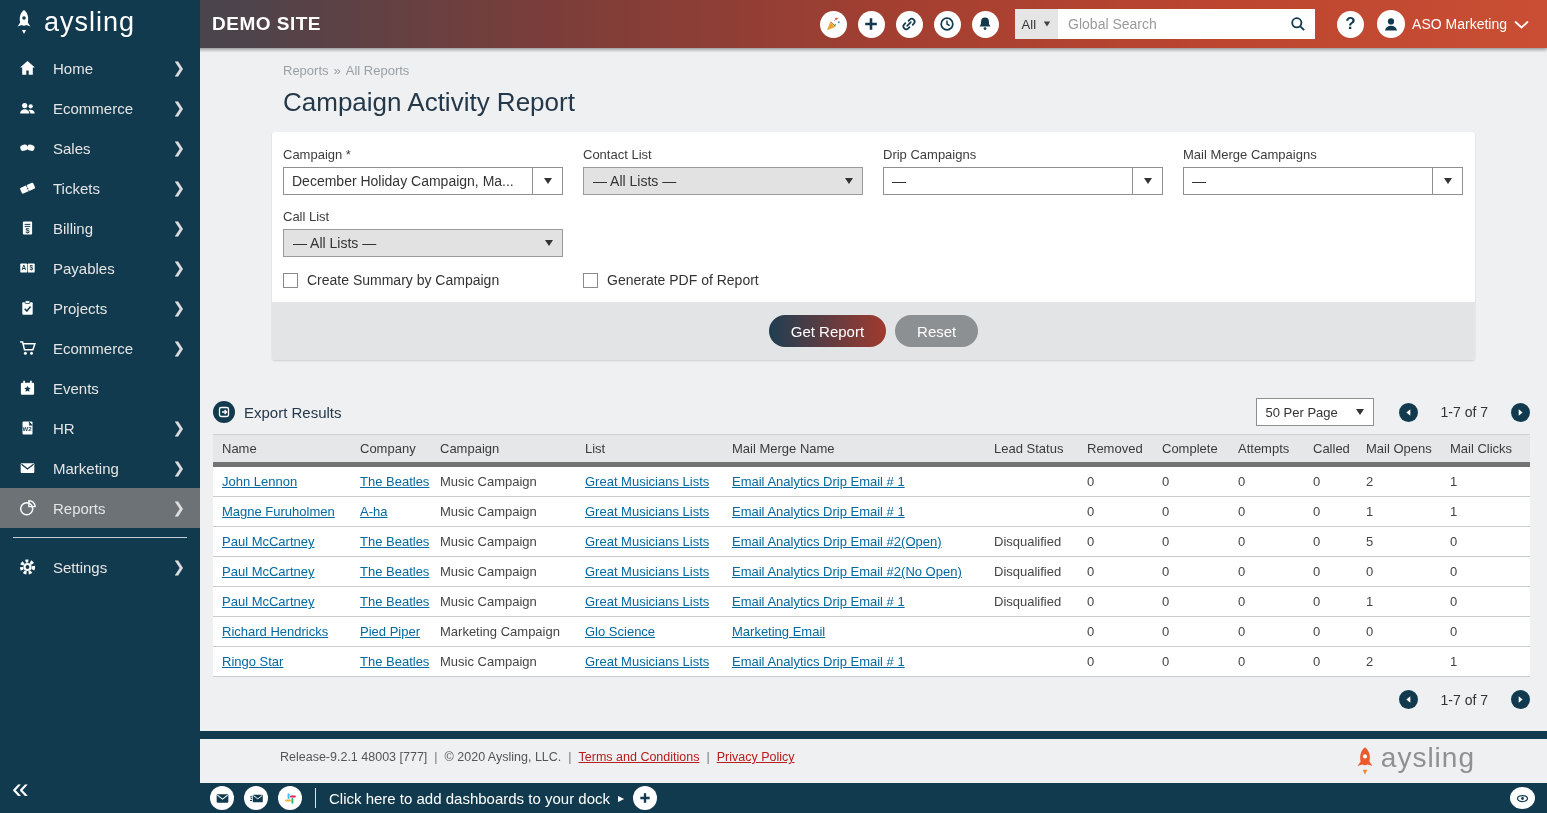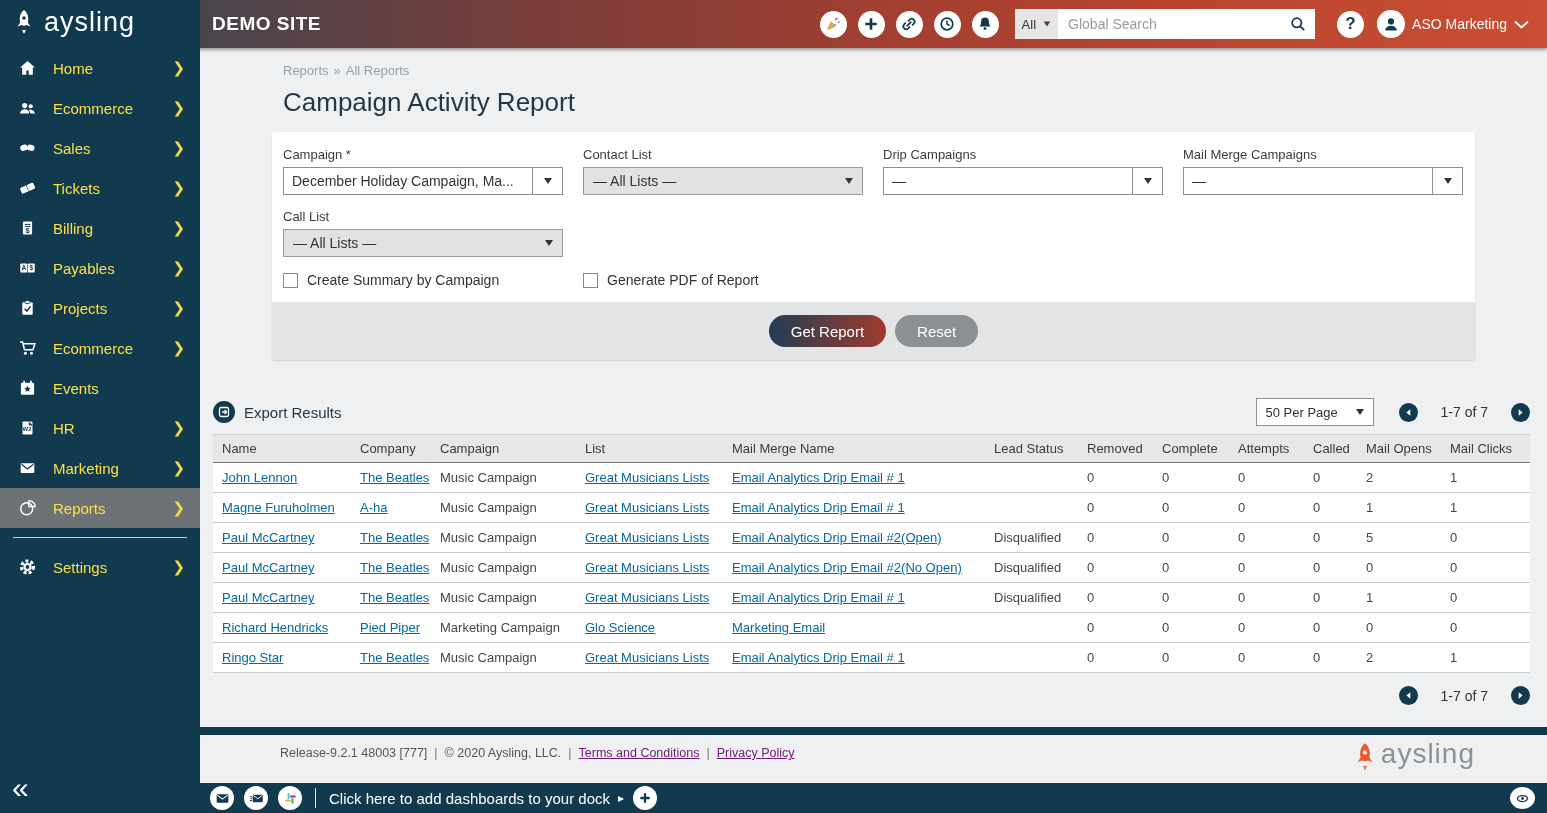--- a/index.html
+++ b/index.html
@@ -23,21 +23,21 @@
   .search-input::placeholder { color:#9a9a9a; }
   .search-btn { width:34px; height:30px; background:#fff; display:flex; align-items:center; justify-content:center; cursor:pointer; }
   .help { margin-left:22px; }
   .q-mark { color:#113a4e; font-size:17px; font-weight:bold; }
   .avatar { width:28px; height:28px; border-radius:50%; background:#fff; display:flex; align-items:center; justify-content:center; margin-left:13px; flex:none; cursor:pointer; overflow:hidden; }
   .user-name { color:#fff; font-size:14px; margin-left:7px; white-space:nowrap; }
   .user-chev { margin-left:6px; display:flex; }
 
   
   .sidebar { position:absolute; top:48px; left:0; width:200px; bottom:0; background:#113a4e; z-index:6; }
-  .side-item { display:flex; align-items:center; height:40px; padding:0 15px 0 16px; color:#fde047; cursor:pointer; }
+  .side-item { display:flex; align-items:center; height:40px; padding:0 15px 0 16px; color:#e5e5e5; cursor:pointer; }
   .side-item.active { background:#6d7276; }
   .sicon { width:22px; display:flex; justify-content:center; margin-right:15px; flex:none; }
   .slabel { font-size:15px; flex:1; }
   .schev { font-size:15px; opacity:.95; }
   .side-divider { height:1px; background:rgba(255,255,255,.75); margin:9px 13px; }
   .collapse-btn { position:absolute; bottom:10px; left:12px; color:#fff; font-size:30px; line-height:1; cursor:pointer; font-weight:400; }
 
   
   .main { position:absolute; left:200px; top:48px; right:0; bottom:30px; background:#eef0f1; overflow:hidden; }
   .top-wrap { padding:0 72px; }
@@ -70,29 +70,29 @@
   .export { display:flex; align-items:center; gap:9px; font-size:15px; color:#24384a; cursor:pointer; }
   .export-circle { width:22px; height:22px; border-radius:50%; background:#113a4e; display:flex; align-items:center; justify-content:center; }
   .rb-right { margin-left:auto; display:flex; align-items:center; }
   .perpage { width:118px; height:28px; border:1px solid #8f8f8f; background:#fff; display:flex; align-items:center; justify-content:space-between; padding:0 9px; font-size:13px; color:#333; cursor:pointer; }
   .pg-circle { width:19px; height:19px; border-radius:50%; background:#113a4e; display:flex; align-items:center; justify-content:center; cursor:pointer; flex:none; }
   .pg-prev { margin-left:25px; }
   .pg-range { font-size:14px; color:#333; margin:0 23px; white-space:nowrap; }
 
   .table-wrap { margin:0 17px 0 13px; }
   table { width:100%; border-collapse:collapse; table-layout:fixed; font-size:13px; color:#454545; background:#fff; }
-  thead th { background:#e6e7e8; text-align:left; font-weight:400; padding:6px 2px 6px 9px; border-bottom:1px solid #737373; color:#3b3b3b; white-space:nowrap; overflow:hidden; }
+  thead th { background:#e6e7e8; text-align:left; font-weight:400; padding:6px 2px 6px 9px; border-bottom:5px solid #737373; color:#3b3b3b; white-space:nowrap; overflow:hidden; }
   tbody td { padding:7px 2px 7px 9px; border-bottom:1px solid #c9cbcc; white-space:nowrap; overflow:hidden; }
   a.tlink { color:#0369a1; text-decoration:underline; }
 
   .bottom-pg { display:flex; align-items:center; justify-content:flex-end; margin:13px 17px 0 0; }
 
   .footer-bar { height:8px; background:#113a4e; margin-top:22px; }
   .footer { display:flex; align-items:flex-start; padding:11px 72px 0 80px; font-size:12.5px; color:#555; }
-  .footer a { color:#701a75; }
+  .footer a { color:#b91c1c; }
   .f-sep { margin:0 7px; color:#777; }
   .footer-logo { margin-left:auto; display:flex; align-items:center; gap:3px; margin-top:-6px; }
   .footer-logo .txt { font-size:28px; color:#8e9194; letter-spacing:1px; line-height:1; padding-bottom:5px; }
 
   
   .dock { position:absolute; left:200px; right:0; bottom:0; height:30px; background:#113a4e; display:flex; align-items:center; padding:0 12px 0 10px; z-index:6; }
   .dock-circle { width:24px; height:24px; border-radius:50%; background:#fff; display:flex; align-items:center; justify-content:center; margin-right:10px; cursor:pointer; flex:none; }
   .dock-divider { width:1px; height:20px; background:rgba(255,255,255,.85); margin:0 13px 0 3px; }
   .dock-label { color:#fff; font-size:15px; cursor:pointer; }
   .dock-caret { color:#fff; font-size:12px; margin:0 9px 0 8px; }

